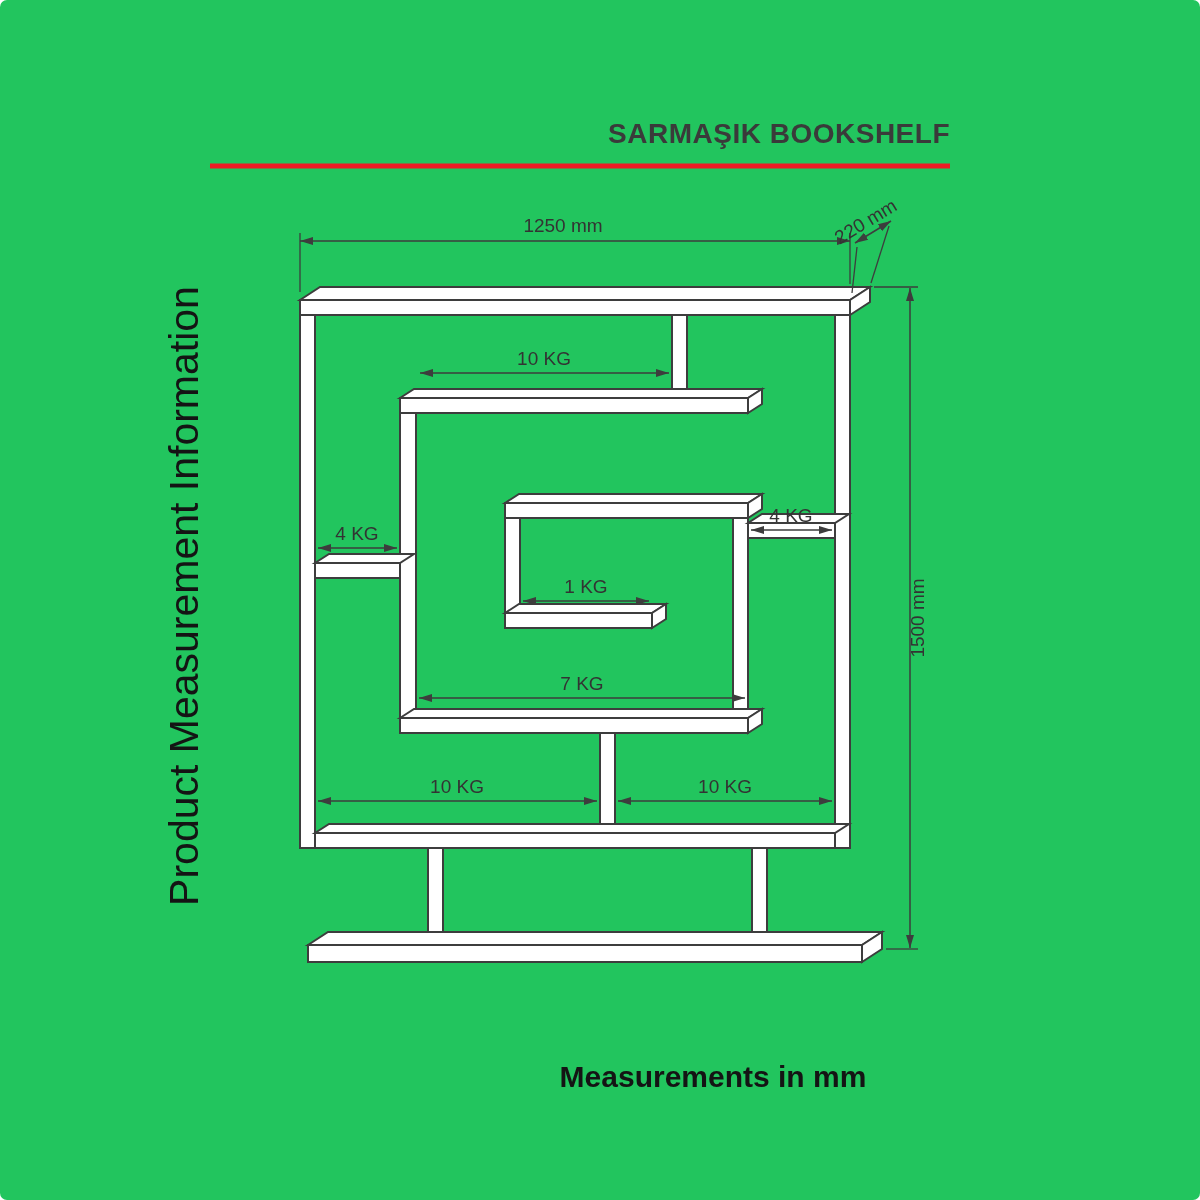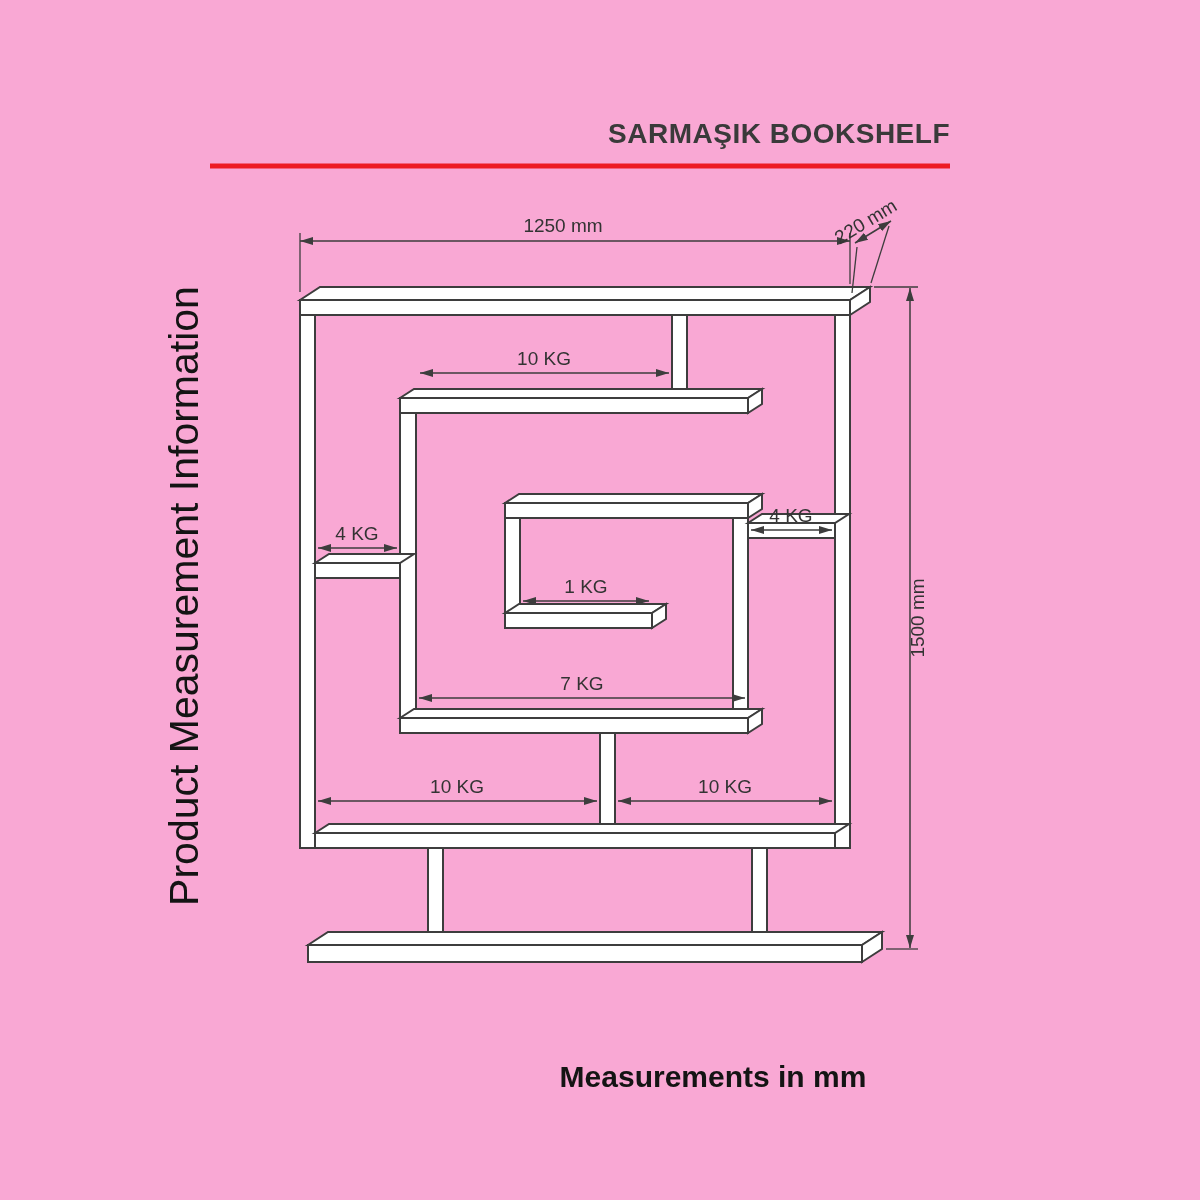--- a/index.html
+++ b/index.html
@@ -1,16 +1,16 @@
 <!DOCTYPE html>
 <html style="--accent: #ed1c24; --line: #3d3d3d; --text: #333333;"><head>
 <meta charset="utf-8">
 <style>
   html,body{margin:0;padding:0;background:#ffffff;}
-  .canvas{position:relative;width:1200px;height:1200px;background:#f9a8d4;font-family:"Liberation Sans",sans-serif;overflow:hidden;}
+  .canvas{position:relative;width:1200px;height:1200px;background:#22c55e;font-family:"Liberation Sans",sans-serif;overflow:hidden;border-radius:7px;}
   svg{display:block;}
   .panel{fill:#ffffff;stroke:var(--line,#3d3d3d);stroke-width:2;}
   .face{fill:#ffffff;stroke:var(--line,#3d3d3d);stroke-width:2;stroke-linejoin:miter;}
   .dimln{fill:none;stroke:var(--line,#3d3d3d);stroke-width:1.5;}
   .extln{fill:none;stroke:var(--line,#3d3d3d);stroke-width:1.3;}
   .ah{fill:var(--line,#3d3d3d);}
   .redline{stroke:var(--accent,#ed1c24);stroke-width:5;}
   text{fill:var(--text,#333333);}
   .dim{font:19px "Liberation Sans",sans-serif;}
   .kg{font:19px "Liberation Sans",sans-serif;}

